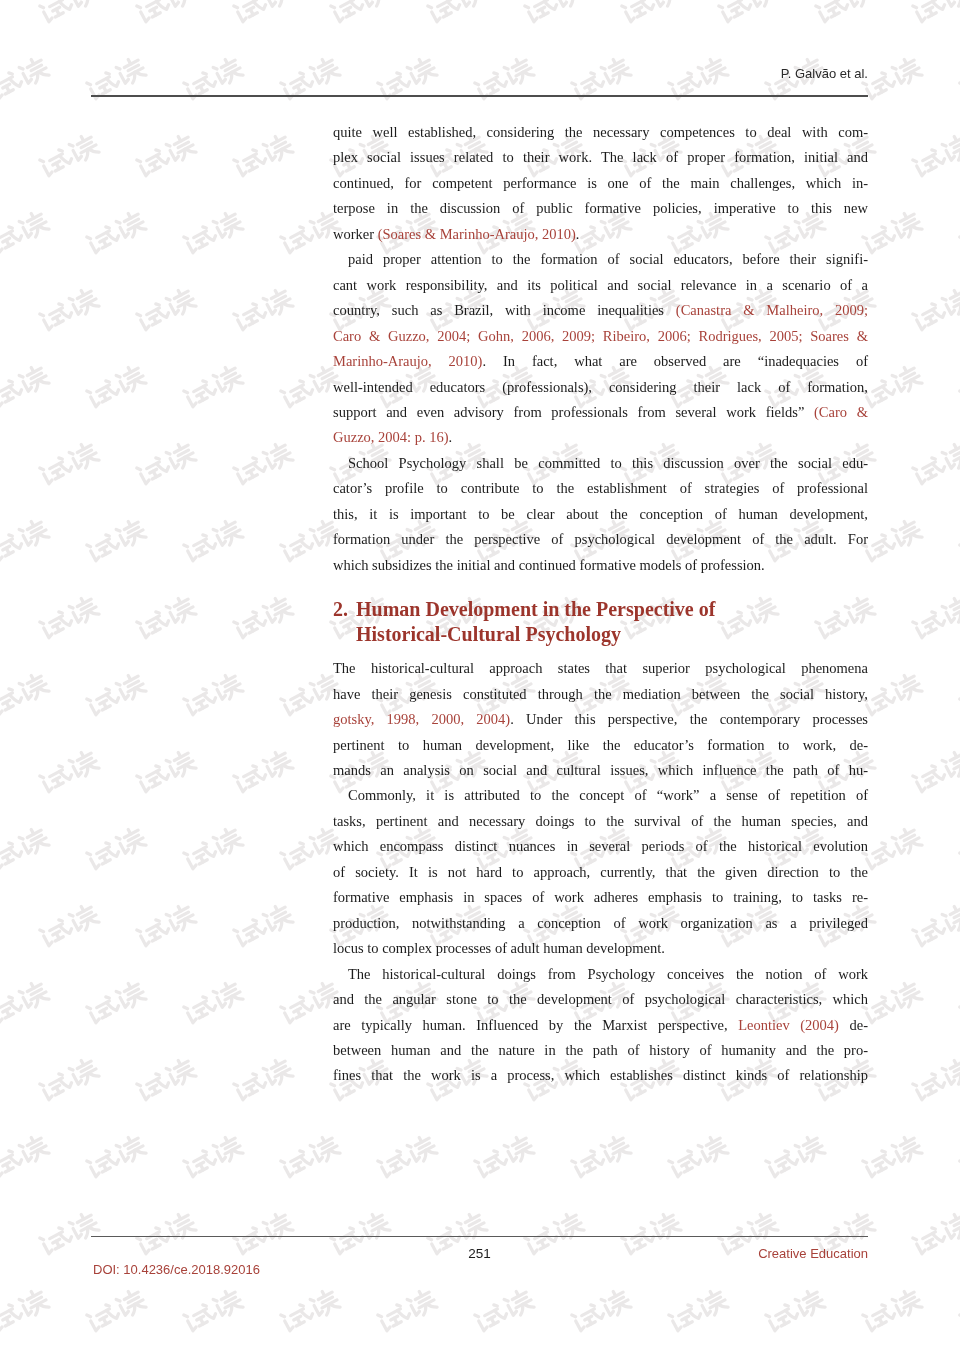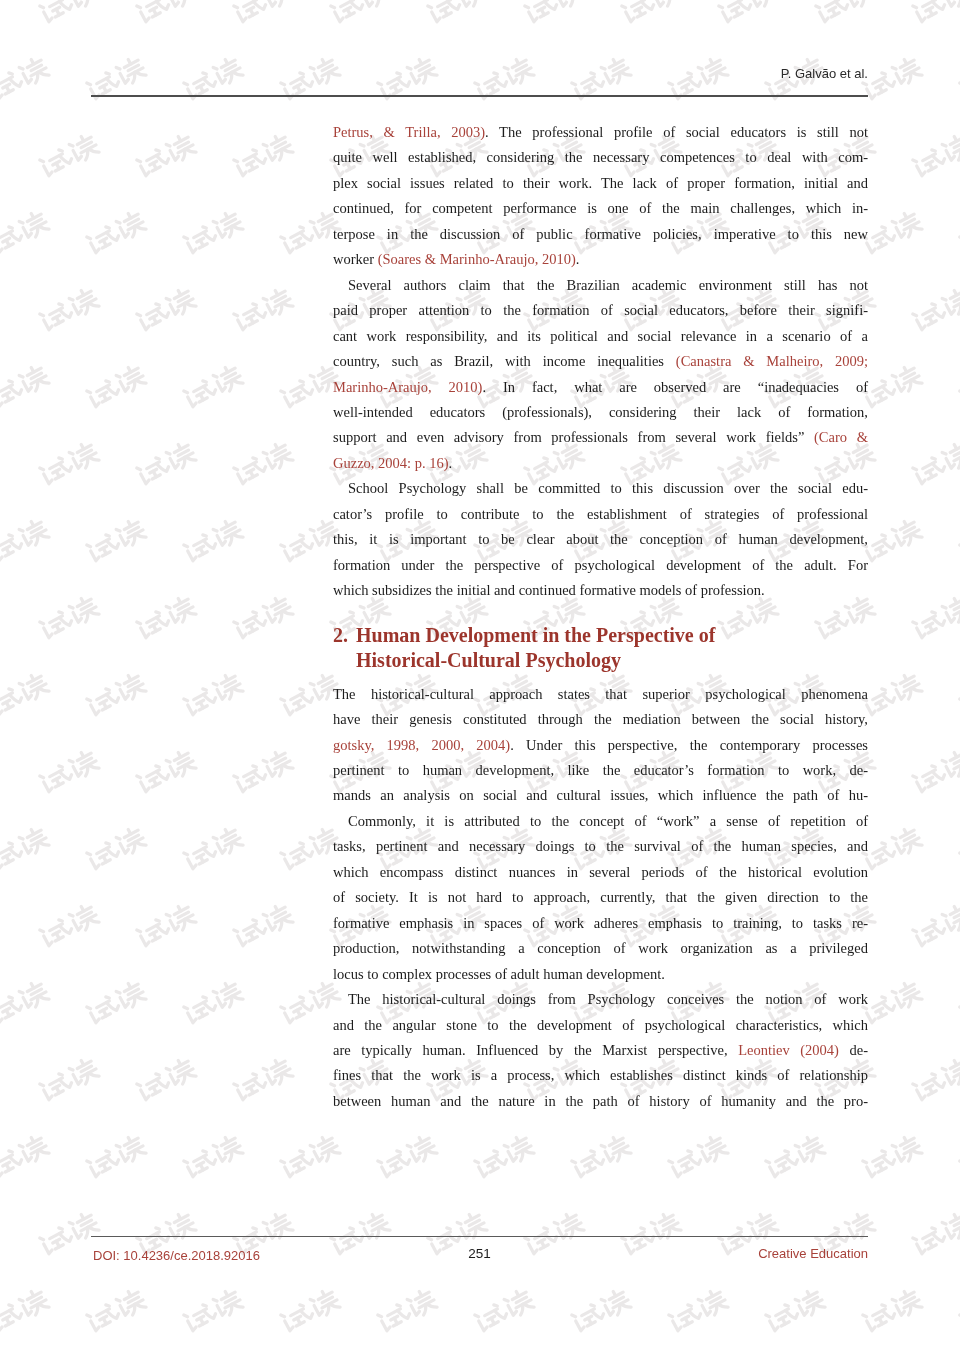--- a/index.html
+++ b/index.html
@@ -46,21 +46,21 @@
     font-weight:bold;font-size:20px;line-height:25px;
     color:var(--heading);
   }
   .h-num{display:inline-block;width:23px;margin-left:-23px;}
 
   .footer-rule{position:absolute;top:1236px;left:91px;width:777px;height:1px;background:#5a5a5a;z-index:1;}
   .footer-row{
     position:absolute;top:1246px;left:91px;width:777px;height:20px;z-index:1;
     font-family:"Liberation Sans", sans-serif;font-size:13px;
   }
-  .doi{position:absolute;left:2px;top:2px;color:var(--accent-red);text-align:right;}
+  .doi{position:absolute;left:2px;top:16px;color:var(--accent-red);text-align:right;}
   .pageno{position:absolute;left:0;right:0;top:0;text-align:center;color:#1c1c1c;font-size:13.5px;}
   .journal{position:absolute;right:0;top:0;color:var(--accent-red);}
 </style>
 </head>
 <body>
 
 <div class="page">
 
   <svg class="defs" aria-hidden="true">
     <symbol id="wm-glyph" viewBox="0 0 100 46">
@@ -653,32 +653,31 @@
       <div class="wm" aria-label="试读" style="left: 958px; top: 1297px;"><svg width="66" height="30" viewBox="0 0 100 46">
           <use href="#wm-glyph"></use>
         </svg></div>
     </div>
 
   <div class="hdr-author">P. Galvão et al.</div>
   <div class="header-rule"></div>
 
   <main class="article" id="article-body">
       <div class="para">
-        <div class="line just"><span class="cite">Petrus, &amp; Trilla, 2003)</span><span>. The professional profile of social educators is still not</span></div>
         <div class="line just"><span>quite well established, considering the necessary competences to deal with com-</span></div>
         <div class="line just"><span>plex social issues related to their work. The lack of proper formation, initial and</span></div>
         <div class="line just"><span>continued, for competent performance is one of the main challenges, which in-</span></div>
         <div class="line just"><span>terpose in the discussion of public formative policies, imperative to this new</span></div>
         <div class="line"><span>worker </span><span class="cite">(Soares &amp; Marinho-Araujo, 2010)</span><span>.</span></div>
       </div>
       <div class="para indent">
-        <div class="line just"><span>Several authors claim that the Brazilian academic environment still has not</span></div>
         <div class="line just"><span>paid proper attention to the formation of social educators, before their signifi-</span></div>
         <div class="line just"><span>cant work responsibility, and its political and social relevance in a scenario of a</span></div>
         <div class="line just"><span>country, such as Brazil, with income inequalities </span><span class="cite">(Canastra &amp; Malheiro, 2009;</span></div>
+        <div class="line just"><span class="cite">Caro &amp; Guzzo, 2004; Gohn, 2006, 2009; Ribeiro, 2006; Rodrigues, 2005; Soares &amp;</span></div>
         <div class="line just"><span class="cite">Marinho-Araujo, 2010)</span><span>. In fact, what are observed are “inadequacies of</span></div>
         <div class="line just"><span>well-intended educators (professionals), considering their lack of formation,</span></div>
         <div class="line just"><span>support and even advisory from professionals from several work fields” </span><span class="cite">(Caro &amp;</span></div>
         <div class="line"><span class="cite">Guzzo, 2004: p. 16)</span><span>.</span></div>
       </div>
       <div class="para indent">
         <div class="line just"><span>School Psychology shall be committed to this discussion over the social edu-</span></div>
         <div class="line just"><span>cator’s profile to contribute to the establishment of strategies of professional</span></div>
         <div class="line just"><span>this, it is important to be clear about the conception of human development,</span></div>
         <div class="line just"><span>formation under the perspective of psychological development of the adult. For</span></div>
@@ -701,22 +700,22 @@
         <div class="line just"><span>which encompass distinct nuances in several periods of the historical evolution</span></div>
         <div class="line just"><span>of society. It is not hard to approach, currently, that the given direction to the</span></div>
         <div class="line just"><span>formative emphasis in spaces of work adheres emphasis to training, to tasks re-</span></div>
         <div class="line just"><span>production, notwithstanding a conception of work organization as a privileged</span></div>
         <div class="line"><span>locus to complex processes of adult human development.</span></div>
       </div>
       <div class="para indent">
         <div class="line just"><span>The historical-cultural doings from Psychology conceives the notion of work</span></div>
         <div class="line just"><span>and the angular stone to the development of psychological characteristics, which</span></div>
         <div class="line just"><span>are typically human. Influenced by the Marxist perspective, </span><span class="cite">Leontiev (2004)</span><span> de-</span></div>
+        <div class="line just"><span>between human and the nature in the path of history of humanity and the pro-</span></div>
         <div class="line just"><span>fines that the work is a process, which establishes distinct kinds of relationship</span></div>
-        <div class="line just"><span>between human and the nature in the path of history of humanity and the pro-</span></div>
       </div>
     </main>
 
   <div class="footer-rule"></div>
   <div class="footer-row">
     <span class="doi">DOI: 10.4236/ce.2018.92016</span>
     <span class="pageno">251</span>
     <span class="journal">Creative Education</span>
   </div>
 

